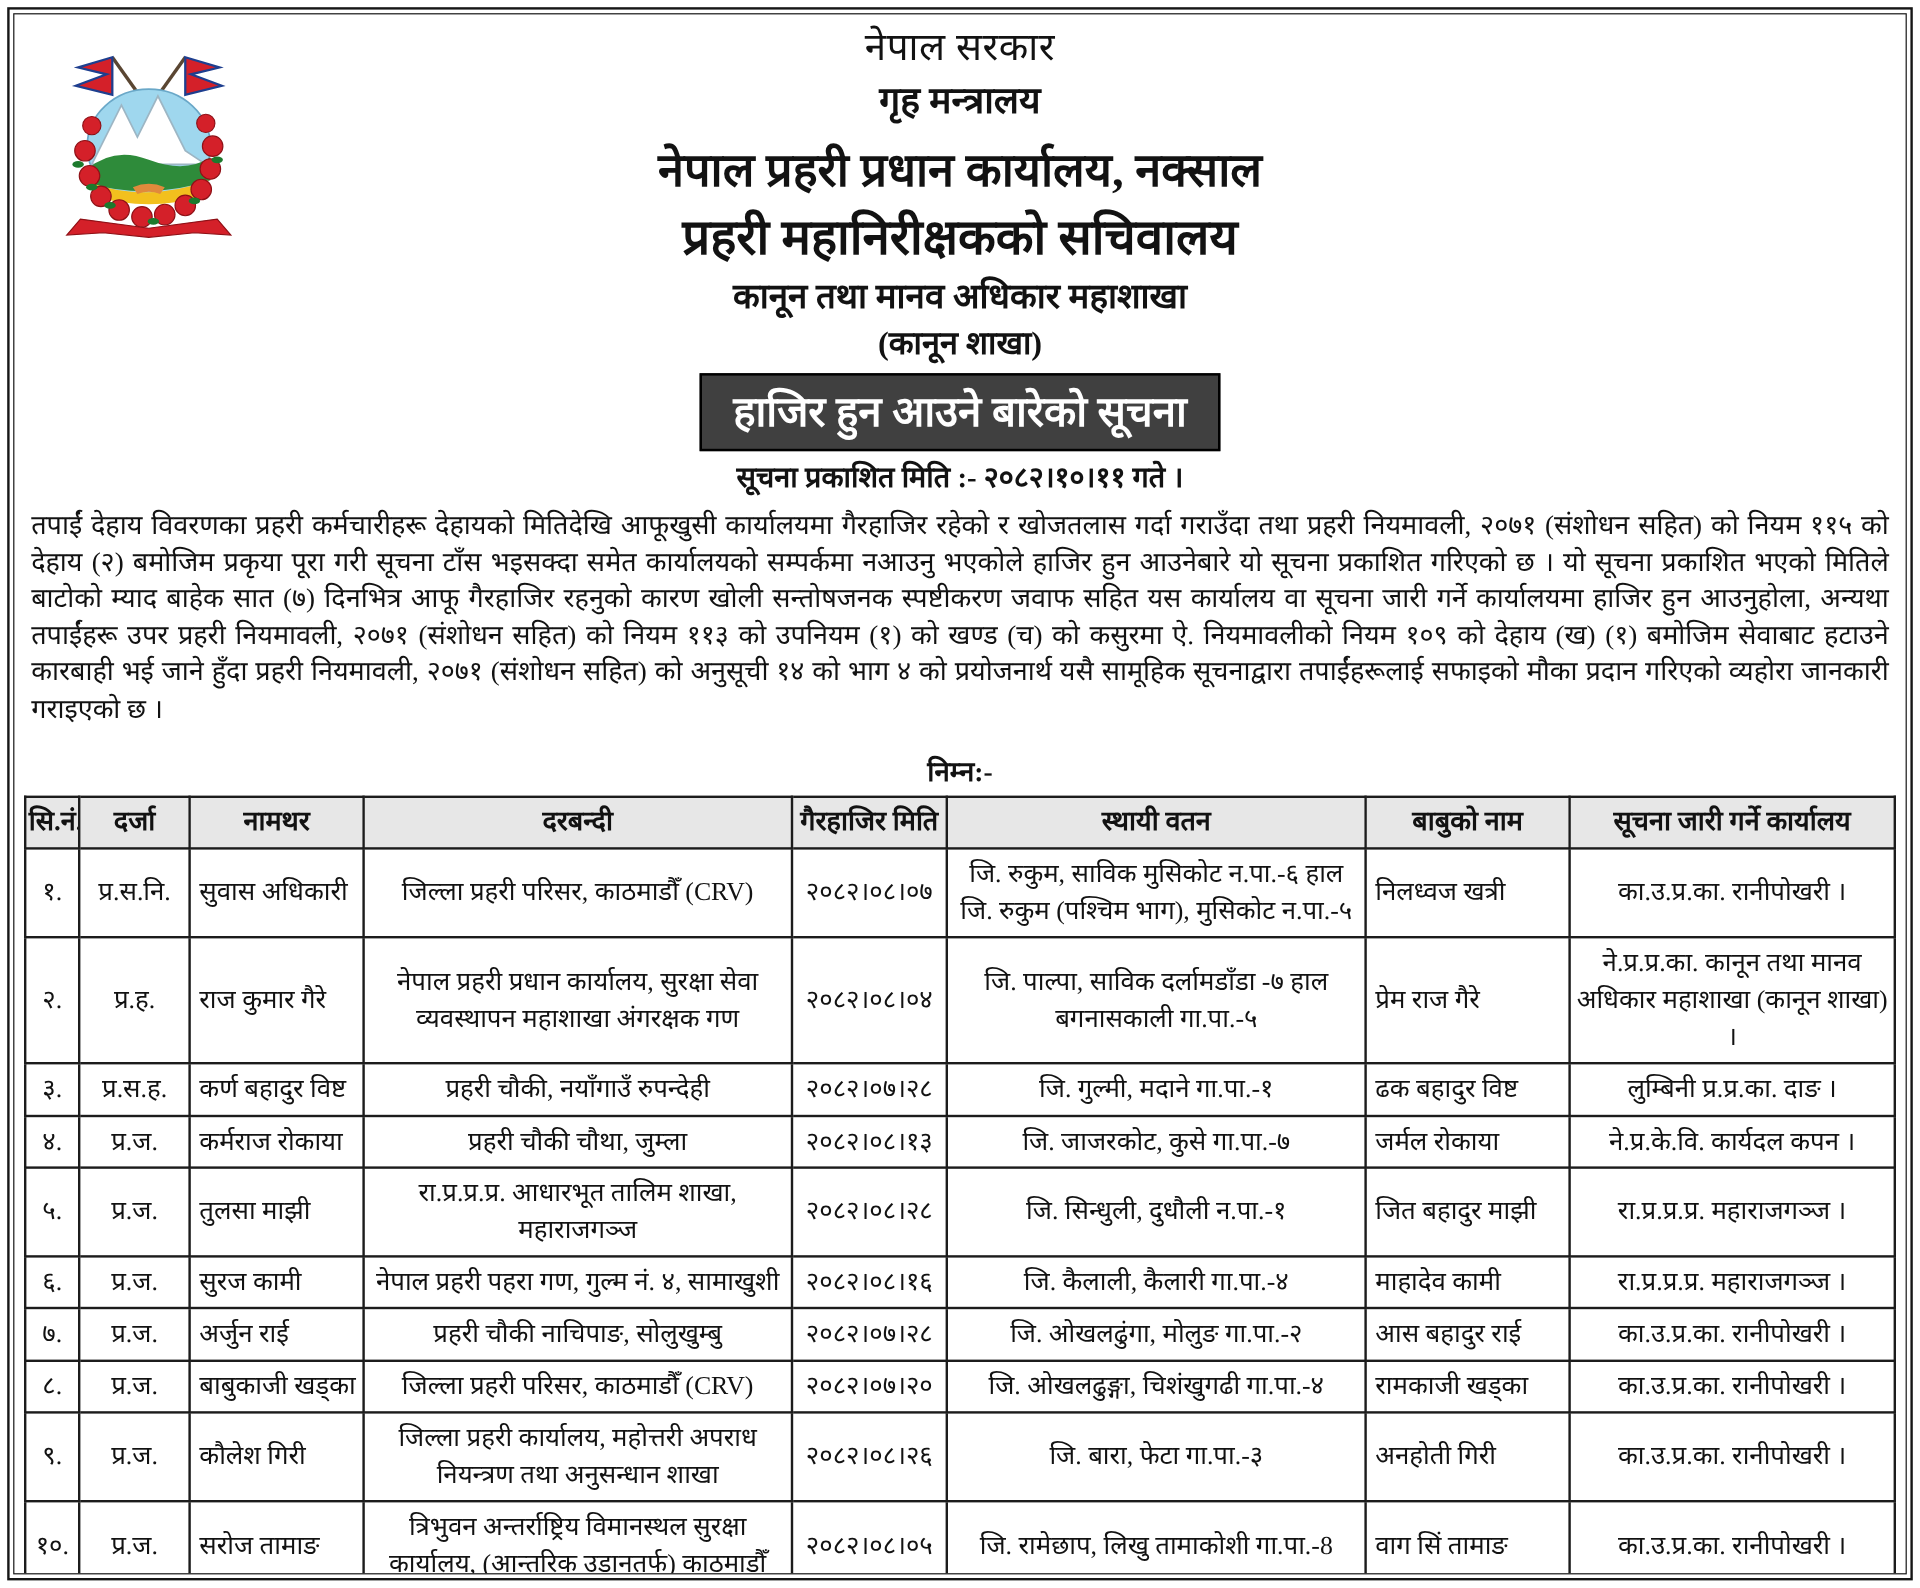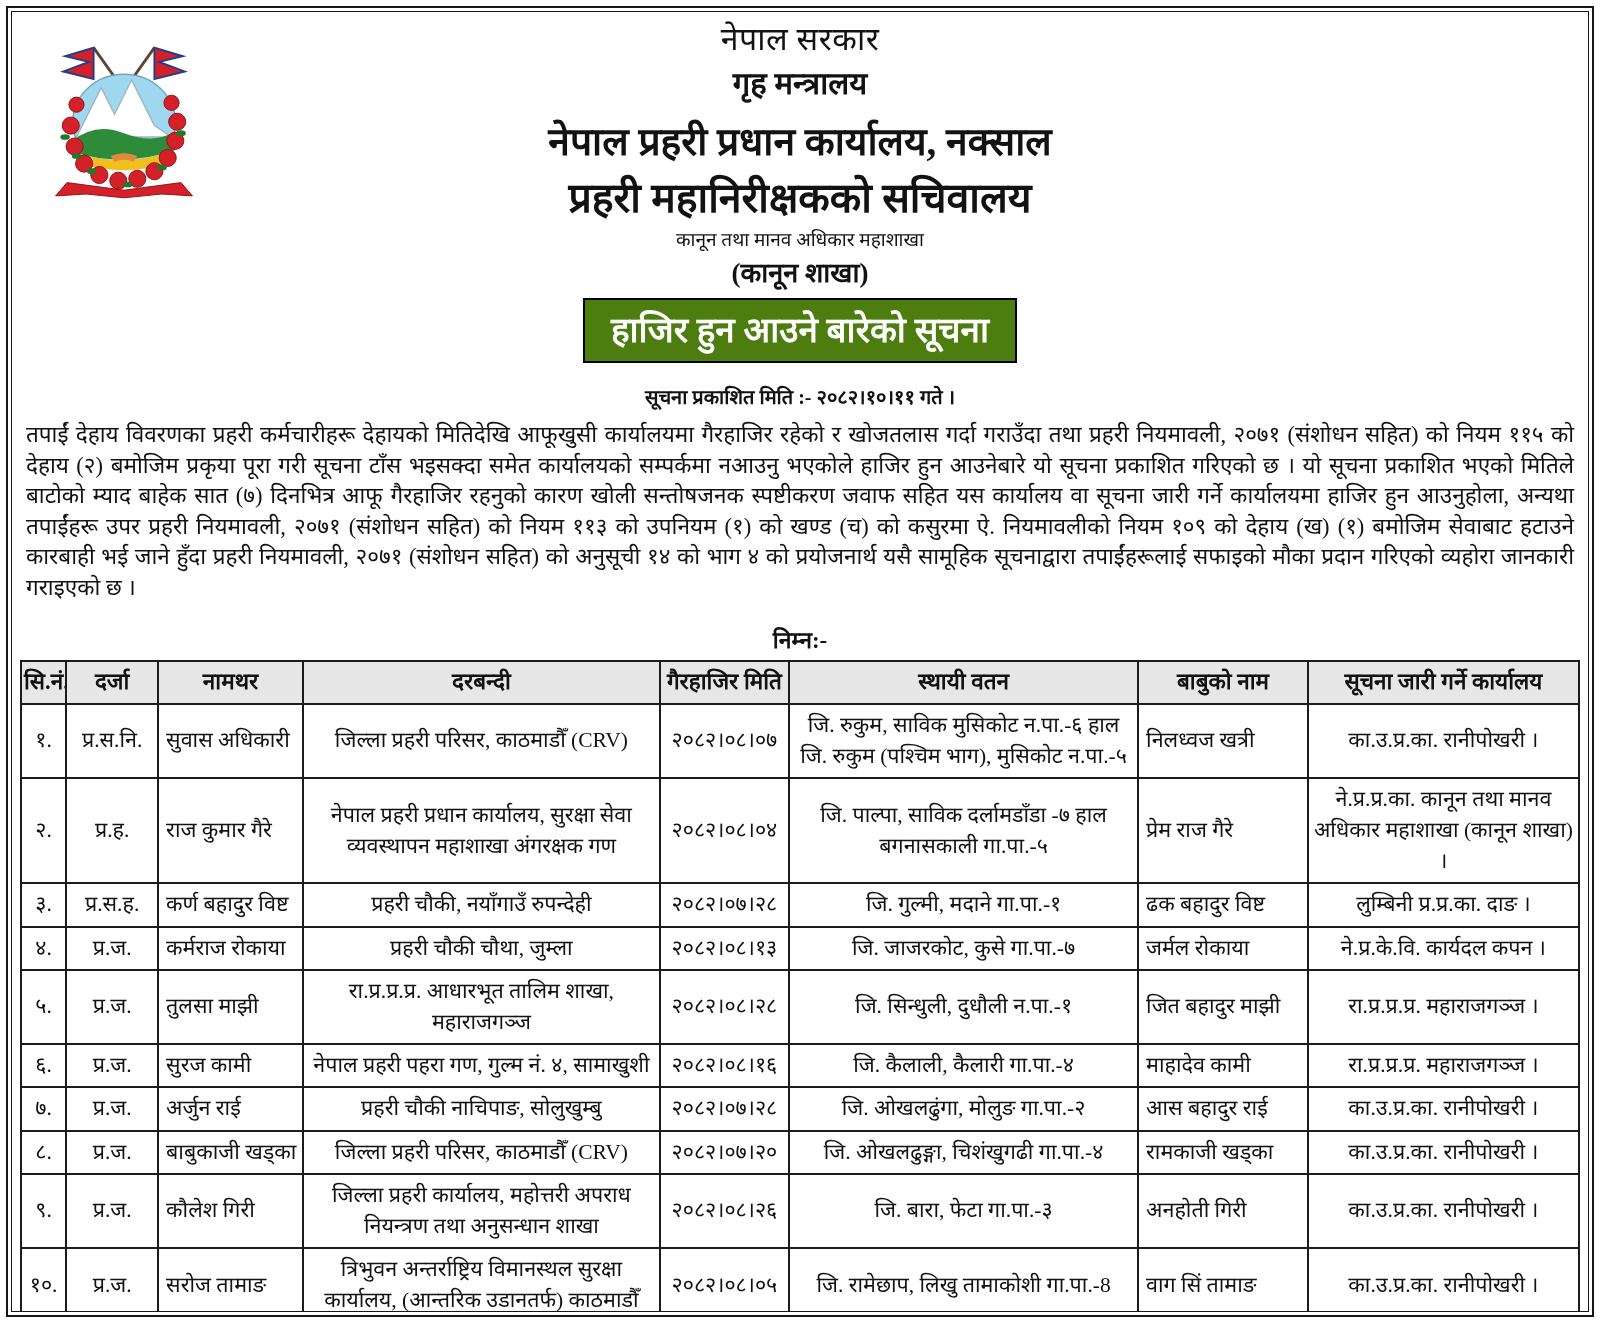--- a/index.html
+++ b/index.html
@@ -20,32 +20,32 @@
   
   .letterhead { position: relative; text-align: center; }
   .emblem {
     position: absolute; left: 28px; top: 18px;
     width: 152px; height: 168px;
   }
   .lh-gov      { font-size: 32px; font-weight: 400; letter-spacing: .5px; }
   .lh-ministry { font-size: 31px; font-weight: 700; margin-top: 2px; }
   .lh-office   { font-size: 39px; font-weight: 700; margin-top: 10px; }
   .lh-secretariat { font-size: 41px; font-weight: 700; margin-top: 2px; }
-  .lh-dept     { font-size: 19px; font-weight: 400; margin-top: 2px; }
+  .lh-dept     { font-size: 29px; font-weight: 700; margin-top: 2px; }
   .lh-section  { font-size: 27px; font-weight: 600; margin-top: 1px; }
 
   .notice-banner {
     display: inline-block;
-    background: #4d7c0f; color: #ffffff;
+    background: #404040; color: #ffffff;
     font-size: 35px; font-weight: 700;
     padding: 5px 26px 9px 26px;
     margin-top: 8px;
     border: 2px solid #000;
   }
-  .pub-date { font-size: 20px; font-weight: 700; margin-top: 20px; }
+  .pub-date { font-size: 24px; font-weight: 700; margin-top: 4px; }
 
   
   .body-para {
     margin: 10px 6px 0 6px;
     font-size: 22.5px;
     line-height: 30.5px;
     text-align: justify;
   }
   .list-label { text-align: center; font-size: 23px; font-weight: 700; margin-top: 20px; }
 

